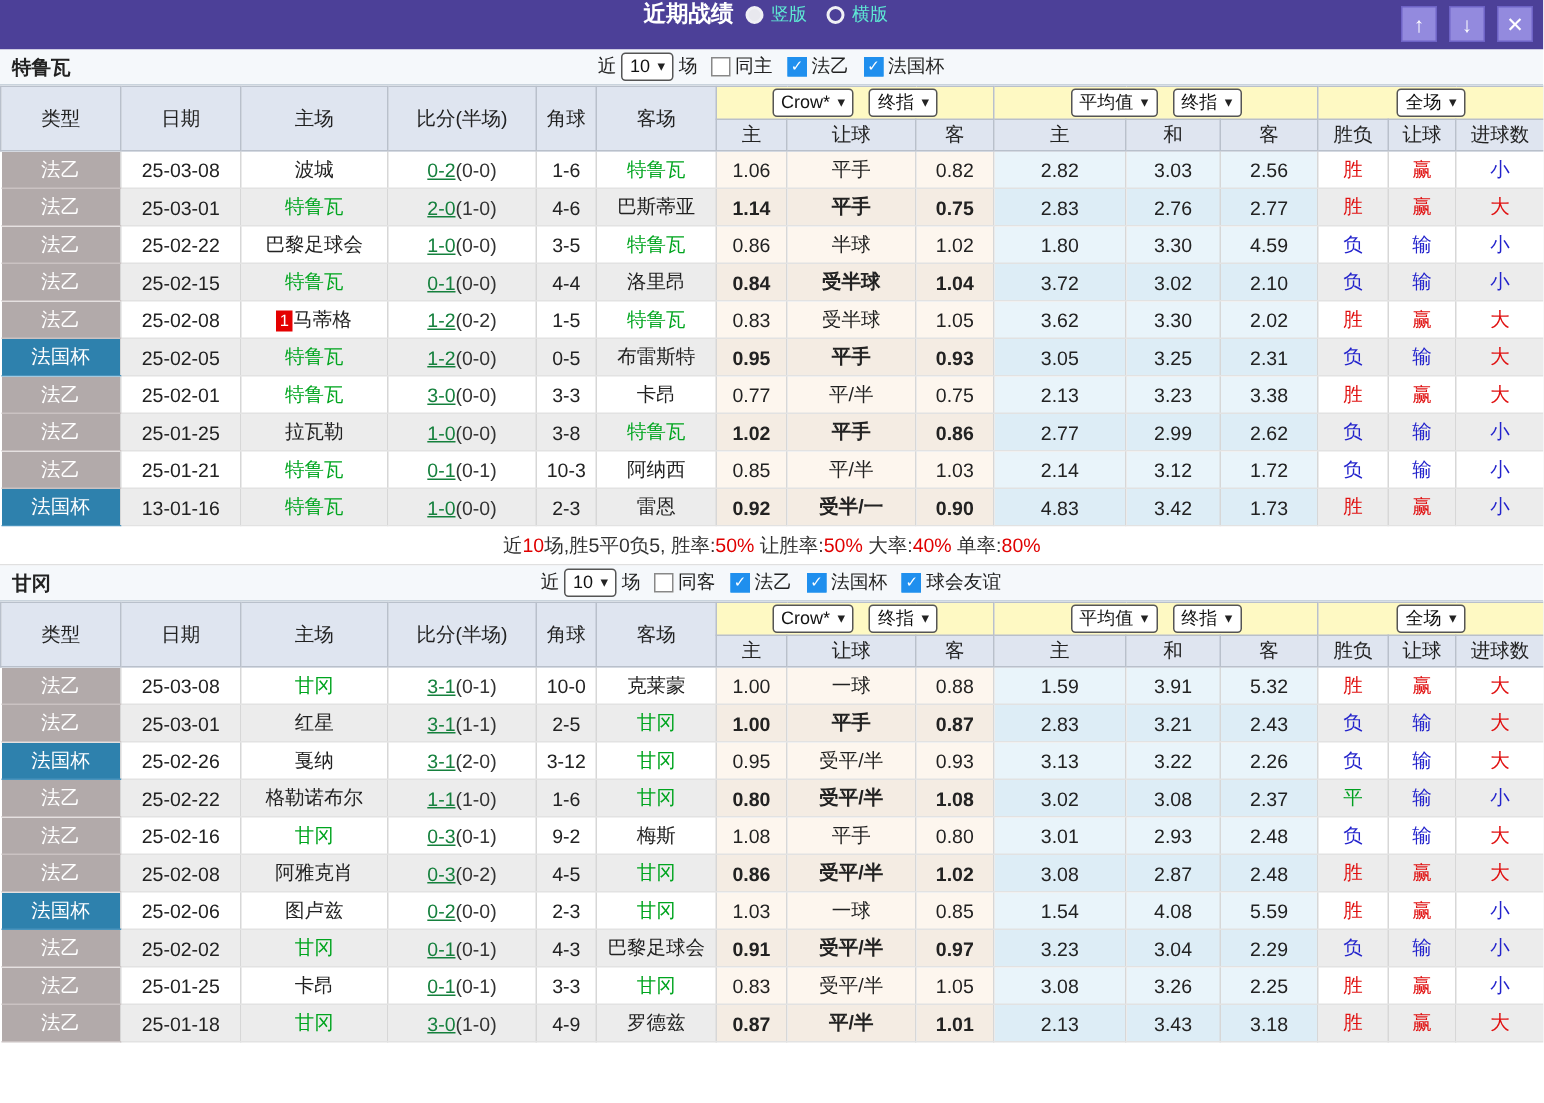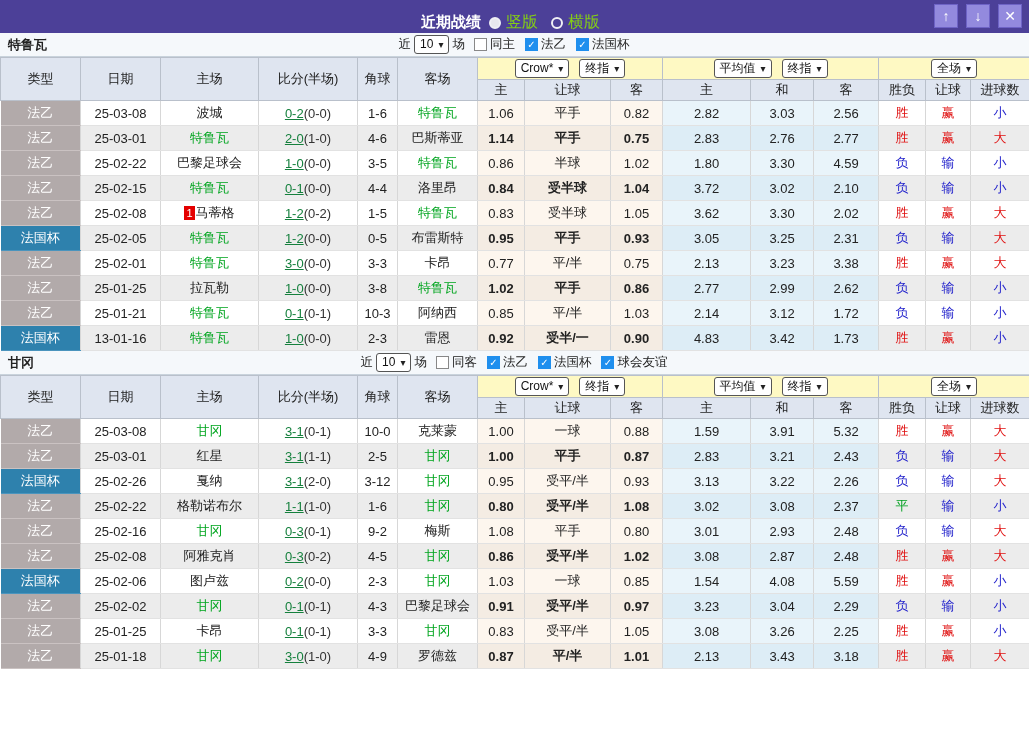--- a/index.html
+++ b/index.html
@@ -1,26 +1,26 @@
 <!DOCTYPE html>
 <html><head>
 <meta charset="utf-8">
 <style>
   * { margin:0; padding:0; box-sizing:border-box; }
   html,body { width:1029px; background:#fff; font-family:"Liberation Sans","DejaVu Sans",sans-serif; }
   .app { width:1029px; height:735px; overflow:hidden; background:#fff; }
 
   
-  .titlebar { height:33px; background:#4c4098; position:relative; display:flex; align-items:flex-end; justify-content:center; }
+  .titlebar { height:33px; background:#4c4098; position:relative; display:flex; align-items:flex-start; justify-content:center; }
   .title-group { display:flex; align-items:center; gap:8px; }
   .title { color:#fff; font-weight:bold; font-size:15px; }
   .radio-group { display:flex; align-items:center; gap:5px; }
   .radio { width:12px; height:12px; border-radius:50%; border:2px solid #f0f0f5; background:transparent; display:inline-block; }
   .radio.on { background:#e8e8ee; }
-  .radio-label { color:#84cc16; font-size:16px; margin-right:8px; }
+  .radio-label { color:#5eead4; font-size:12px; margin-right:8px; }
   .win-buttons { position:absolute; right:7px; top:4px; display:flex; gap:8px; }
   .win-btn { width:24px; height:24px; background:#938ade; border:1px solid #6e63c6; color:#fff; font-weight:bold;
              display:flex; align-items:center; justify-content:center; font-size:14px; cursor:pointer; }
 
   
   .section-bar { height:24px; background:#f5f8fb; position:relative; display:flex; align-items:center; justify-content:center; border-bottom:1px solid #c9d3dc; }
   .team-name { position:absolute; left:8px; font-weight:bold; font-size:13px; color:#222; }
   .filter { display:flex; align-items:center; gap:3px; font-size:12.5px; color:#222; }
   .select { display:inline-flex; align-items:center; border:1px solid #555; border-radius:3px; background:#fff;
             padding:1px 5px; font-size:12px; color:#111; line-height:15px; cursor:pointer; }
@@ -339,20 +339,23 @@
             <td class="odds">0.90</td>
             <td class="avg">4.83</td>
             <td class="avg">3.42</td>
             <td class="avg">1.73</td>
             <td class="res red">胜</td>
             <td class="res red">赢</td>
             <td class="res blue">小</td>
           </tr>
         </tbody>
     </table>
+    <div class="summary">
+      <span>近</span><span class="r">10</span><span>场,胜5平0负5, 胜率:</span><span class="r">50%</span><span> 让胜率:</span><span class="r">50%</span><span> 大率:</span><span class="r">40%</span><span> 单率:</span><span class="r">80%</span>
+    </div>
   </div>
 
   <div class="section">
     <div class="section-bar">
       <span class="team-name">甘冈</span>
       <div class="filter">
         <span>近</span>
         <span class="select">
             <span>10</span>
           </span>

